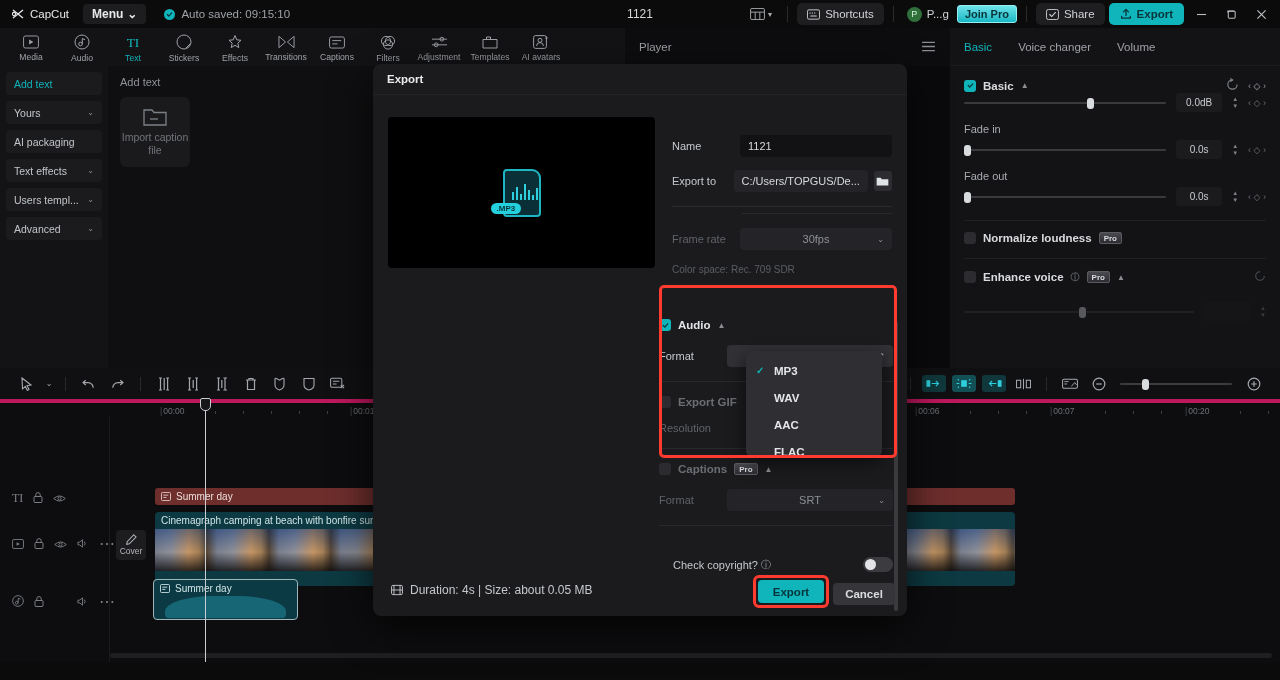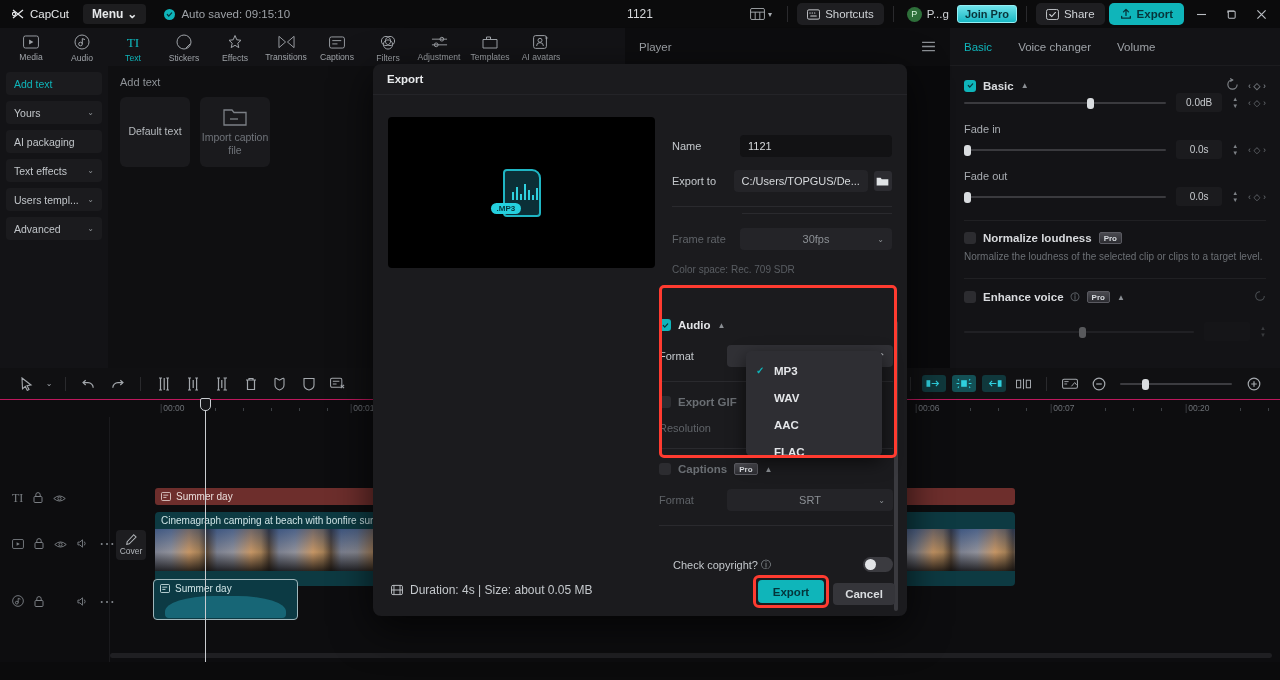--- a/index.html
+++ b/index.html
@@ -153,21 +153,21 @@
     background: #101012; display: flex; align-items: center; padding: 0 12px; gap: 0px;
   }
   .tbi { width: 29px; height: 26px; display: flex; align-items: center; justify-content: center; color: #a4a8ad; }
   .tbi.chip { width: 24px; height: 17px; border-radius: 3px; background: #10383c; margin: 0 3px; }
   .tbi.chip.on { background: #135055; }
   .tl-sep { width: 1px; height: 14px; background: #2a2a2d; margin: 0 8px; }
   .zoomtrack { width: 112px; height: 2px; background: #3c3c40; border-radius: 2px; position: relative; margin: 0 7px; }
 
   .ruler {
     position: absolute; left: 0; top: 399px; width: 1280px; height: 18px;
-    background: #0d0d0f; border-top: 1px solid #be185d;
+    background: #0d0d0f; border-top: 4px solid #be185d;
   }
   .tickwrap { position: absolute; left: 110px; right: 0; top: 0; height: 18px; }
   .tmark { position: absolute; top: 3px; font-size: 8.5px; color: #6d7176; }
   .tmark::before { content: "|"; margin-right: 1px; color: #4d5155; }
   .tick { position: absolute; top: 8px; width: 1px; height: 3px; background: #3c4044; }
 
   .tracksarea { position: absolute; left: 0; top: 417px; width: 1280px; height: 245px; background: #0d0d0f; }
   .gutter { position: absolute; left: 0; top: 0; width: 110px; height: 245px; background: #0d0d0f; border-right: 1px solid #1a1a1d; }
   .gut-row { display: flex; align-items: center; gap: 10px; padding-left: 12px; color: #7b7f84; }
   .lane { position: absolute; left: 110px; right: 0; }
@@ -491,23 +491,20 @@
     </div>
     <div class="lp-item">
       <span>Advanced</span>
       <span class="chev">⌄</span>
     </div>
   </div>
 
   <div class="leftcontent">
     <div class="sec-title">Add text</div>
     <div class="cards">
-      <div class="card">
-        <span>Default text</span>
-      </div>
       <div class="card dim">
         <svg width="24" height="19" viewBox="0 0 24 19">
             <path d="M1 3 H9 L11 5.5 H23 V18 H1 Z" fill="none" stroke="#7c8086" stroke-width="1.3"></path>
             <path d="M7 12 H15" stroke="#7c8086" stroke-width="1.3"></path>
           </svg>
         <span>Import caption file</span>
       </div>
     </div>
   </div>
 
@@ -589,21 +586,20 @@
         <span class="kf">‹ ◇ ›</span>
       </div>
 
       <div class="divider"></div>
 
       <div class="rp-rowhead dim">
         <span class="cb off"></span>
         <span>Normalize loudness</span>
         <span class="probadge">Pro</span>
       </div>
-      <div class="muted">Normalize the loudness of the selected clip or clips to a target level.</div>
 
       <div class="divider"></div>
 
       <div class="rp-rowhead dim">
         <span class="cb off"></span>
         <span>Enhance voice</span>
         <span style="font-size:9px;color:#5a5e63">ⓘ</span>
         <span class="probadge">Pro</span>
         <span class="caret">▲</span>
         <span class="tools">

